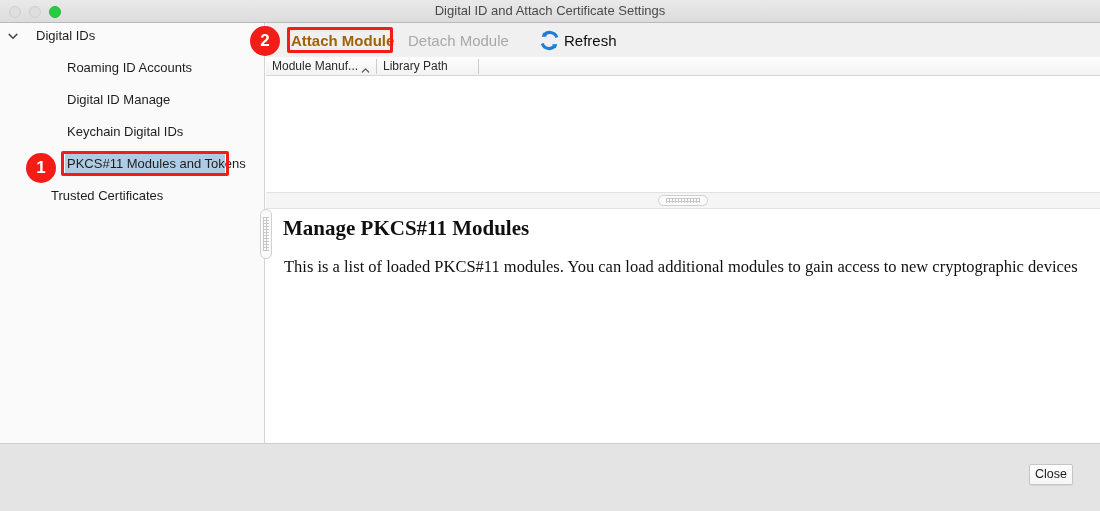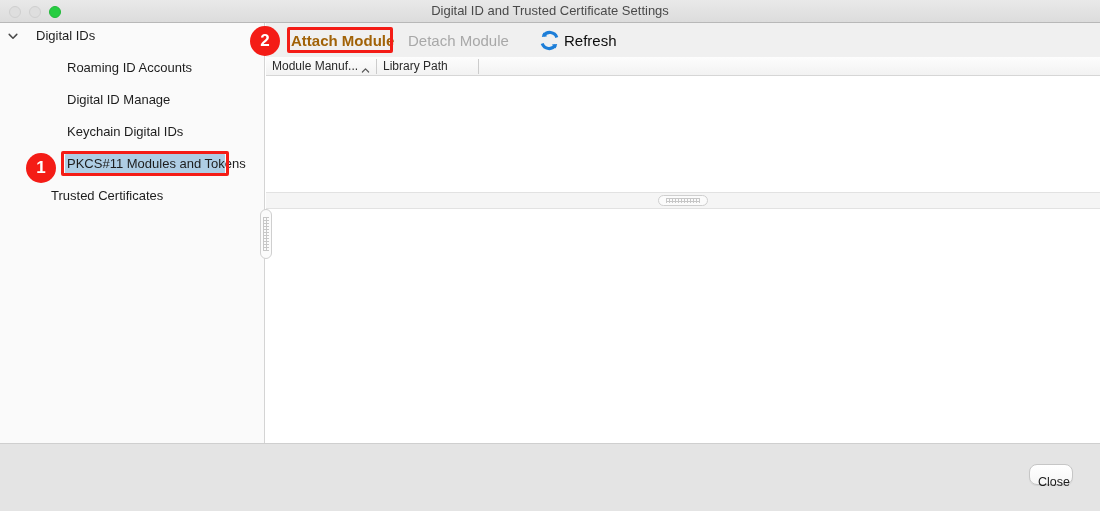--- a/index.html
+++ b/index.html
@@ -258,29 +258,29 @@
     box-sizing: border-box;
   }
   #close-btn {
     position: absolute;
     left: 1029px;
     top: 464px;
     width: 44px;
     height: 21px;
     background: linear-gradient(to bottom, #ffffff 0%, #f6f6f6 100%);
     border: 1px solid #c6c6c6;
-    border-radius: 8px;
+    border-radius: 2px;
     font-size: 12.5px;
     color: #1b1b1b;
     line-height: 19px;
     text-align: center;
     font-family: "Liberation Sans", sans-serif;
     box-shadow: 0 1px 1px rgba(0,0,0,0.07);
     box-sizing: border-box;
-    padding: 8px;
+    padding: 0;
   }
 
   
   .anno-box {
     position: absolute;
     border: 3px solid #f41c16;
     border-radius: 2px;
     box-sizing: border-box;
     pointer-events: none;
     z-index: 20;
@@ -302,21 +302,21 @@
 </style>
 </head>
 <body>
 
 <div id="window">
 
   <div id="titlebar">
     <div class="traffic" id="tl-close"></div>
     <div class="traffic" id="tl-min"></div>
     <div class="traffic" id="tl-zoom"></div>
-    <div id="title-text">Digital ID and Trusted Certificate Settings</div>
+    <div id="title-text">Digital ID and Attach Certificate Settings</div>
   </div>
 
   <div id="sidebar">
 
     <div class="side-row" style="top:3px;">
       <span class="side-chevron">
         <svg width="14" height="14" viewBox="0 0 14 14">
           <path d="M3.2 5.4 L7 9.2 L10.8 5.4" fill="none" stroke="#4a4a4a" stroke-width="1.5" stroke-linecap="round" stroke-linejoin="round"></path>
         </svg>
       </span>
@@ -377,20 +377,24 @@
   <div id="hsplit">
     <div id="hgrab">
       <div class="tex"></div>
     </div>
   </div>
 
   <div id="vgrab">
     <div class="tex"></div>
   </div>
 
+  <div id="detail">
+    <div id="detail-title">Manage PKCS#11 Modules</div>
+    <div id="detail-body">This is a list of loaded PKCS#11 modules. You can load additional modules to gain access to new cryptographic devices</div>
+  </div>
 
   <div id="bottombar"></div>
   <button id="close-btn">Close</button>
 
   <div class="anno-box" style="left:61px; top:151px; width:168px; height:25px;"></div>
   <div class="anno-badge" style="left:26px; top:153px;">1</div>
 
   <div class="anno-box" style="left:287px; top:27px; width:106px; height:26px;"></div>
   <div class="anno-badge" style="left:250px; top:26px;">2</div>
 

